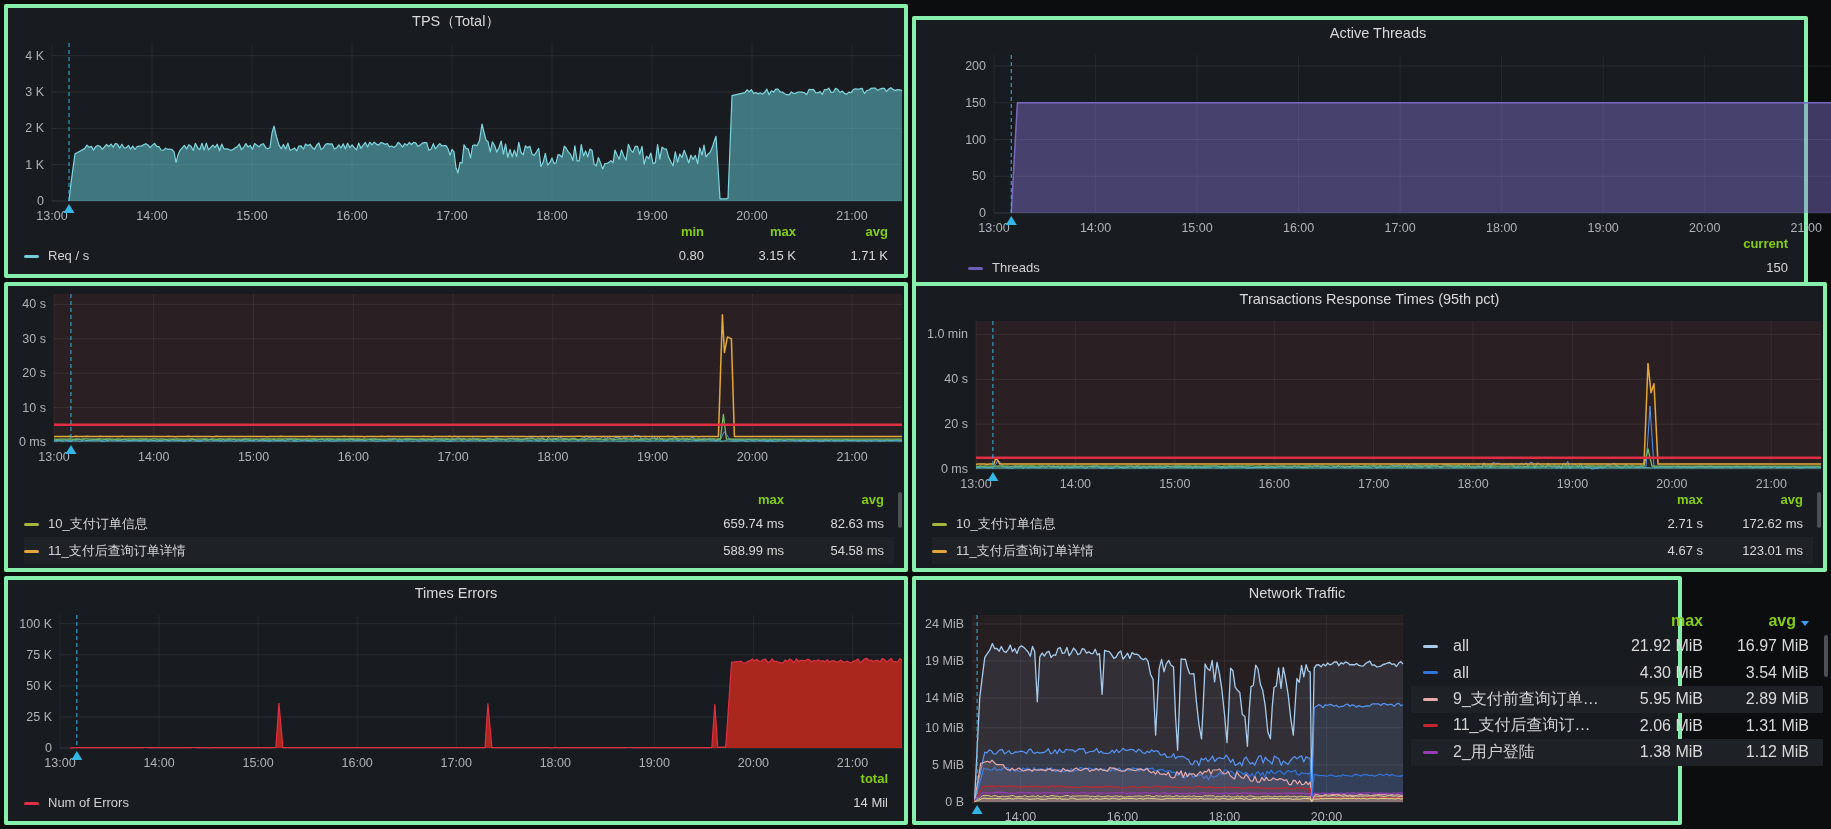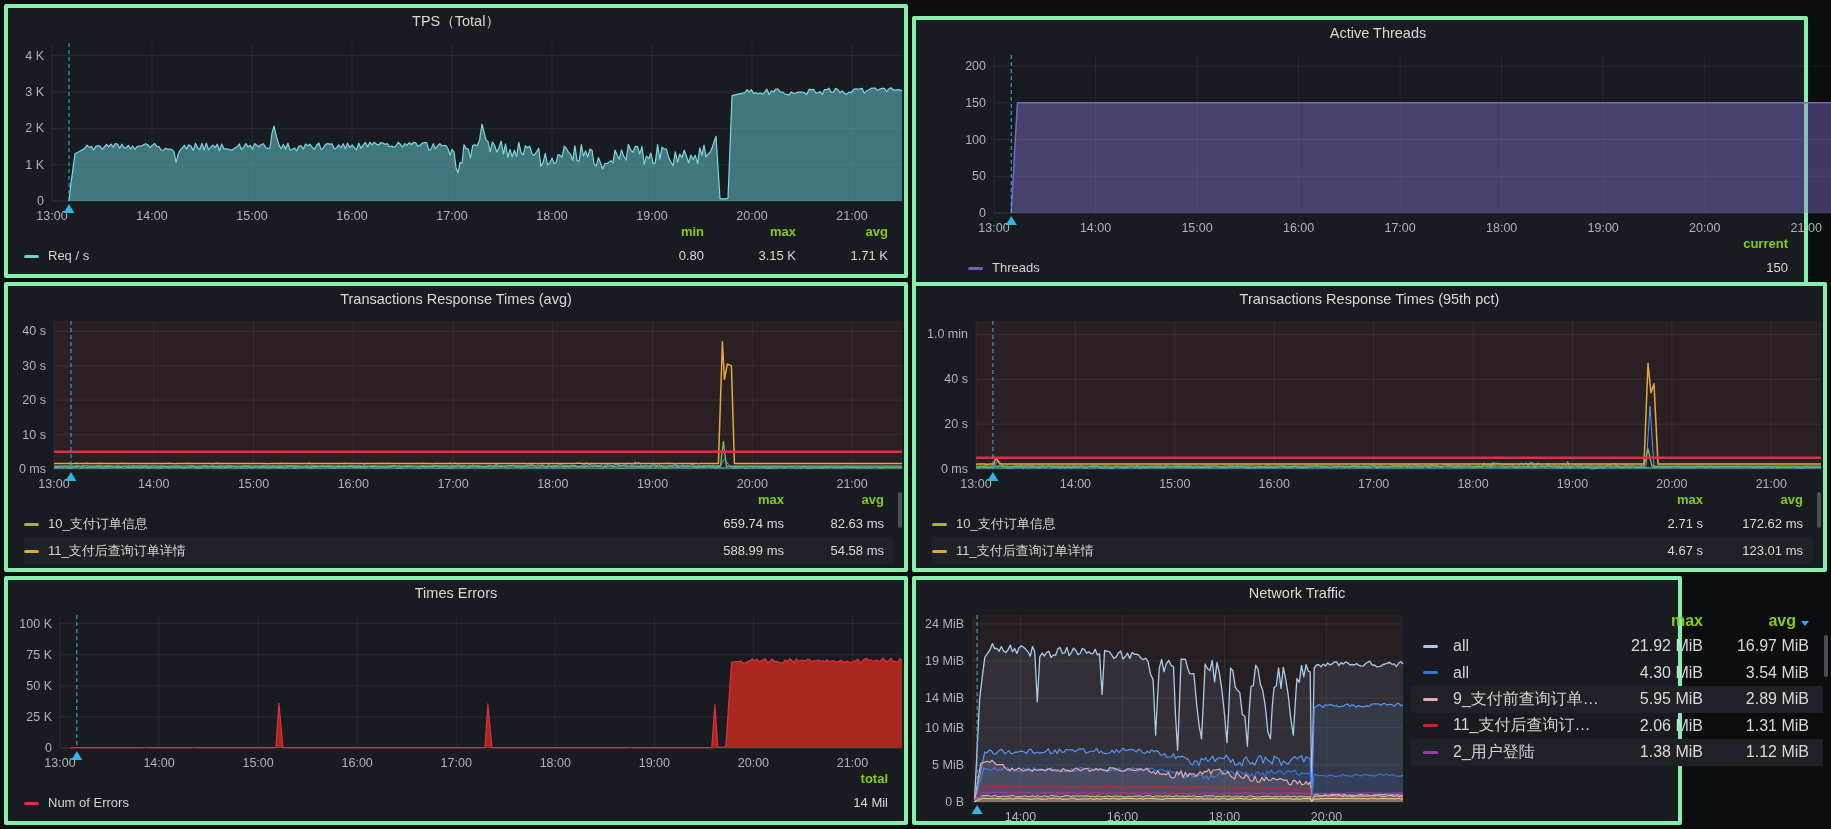--- a/index.html
+++ b/index.html
@@ -129,21 +129,20 @@
       <div class="lg-stats lg2">
         <div class="cell"></div>
         <div class="cell hdr">current</div>
         <div class="cell"><span class="dash" style="background: rgb(108, 95, 184);"></span><span class="sname">Threads</span></div>
         <div class="cell val">150</div>
       </div>
     </div>
   </div>
 
   <div class="panel" style="left:4px;top:282px;width:904px;height:290px;">
-    <div class="ptitle">Transactions Response Times (avg)</div>
     <div class="chart">
         <svg width="902" height="181">
           <rect x="46" y="8" width="848" height="148" fill="#2a2023"></rect>
           <line x1="46" x2="894" y1="156" y2="156" stroke="rgba(255,255,255,0.12)"></line>
           <text x="38" y="160" text-anchor="end" class="tick">0 ms</text>
           <line x1="46" x2="894" y1="121.58139534883722" y2="121.58139534883722" stroke="rgba(255,255,255,0.07)"></line>
           <text x="38" y="125.58139534883722" text-anchor="end" class="tick">10 s</text>
           <line x1="46" x2="894" y1="87.16279069767442" y2="87.16279069767442" stroke="rgba(255,255,255,0.07)"></line>
           <text x="38" y="91.16279069767442" text-anchor="end" class="tick">20 s</text>
           <line x1="46" x2="894" y1="52.74418604651163" y2="52.74418604651163" stroke="rgba(255,255,255,0.07)"></line>

